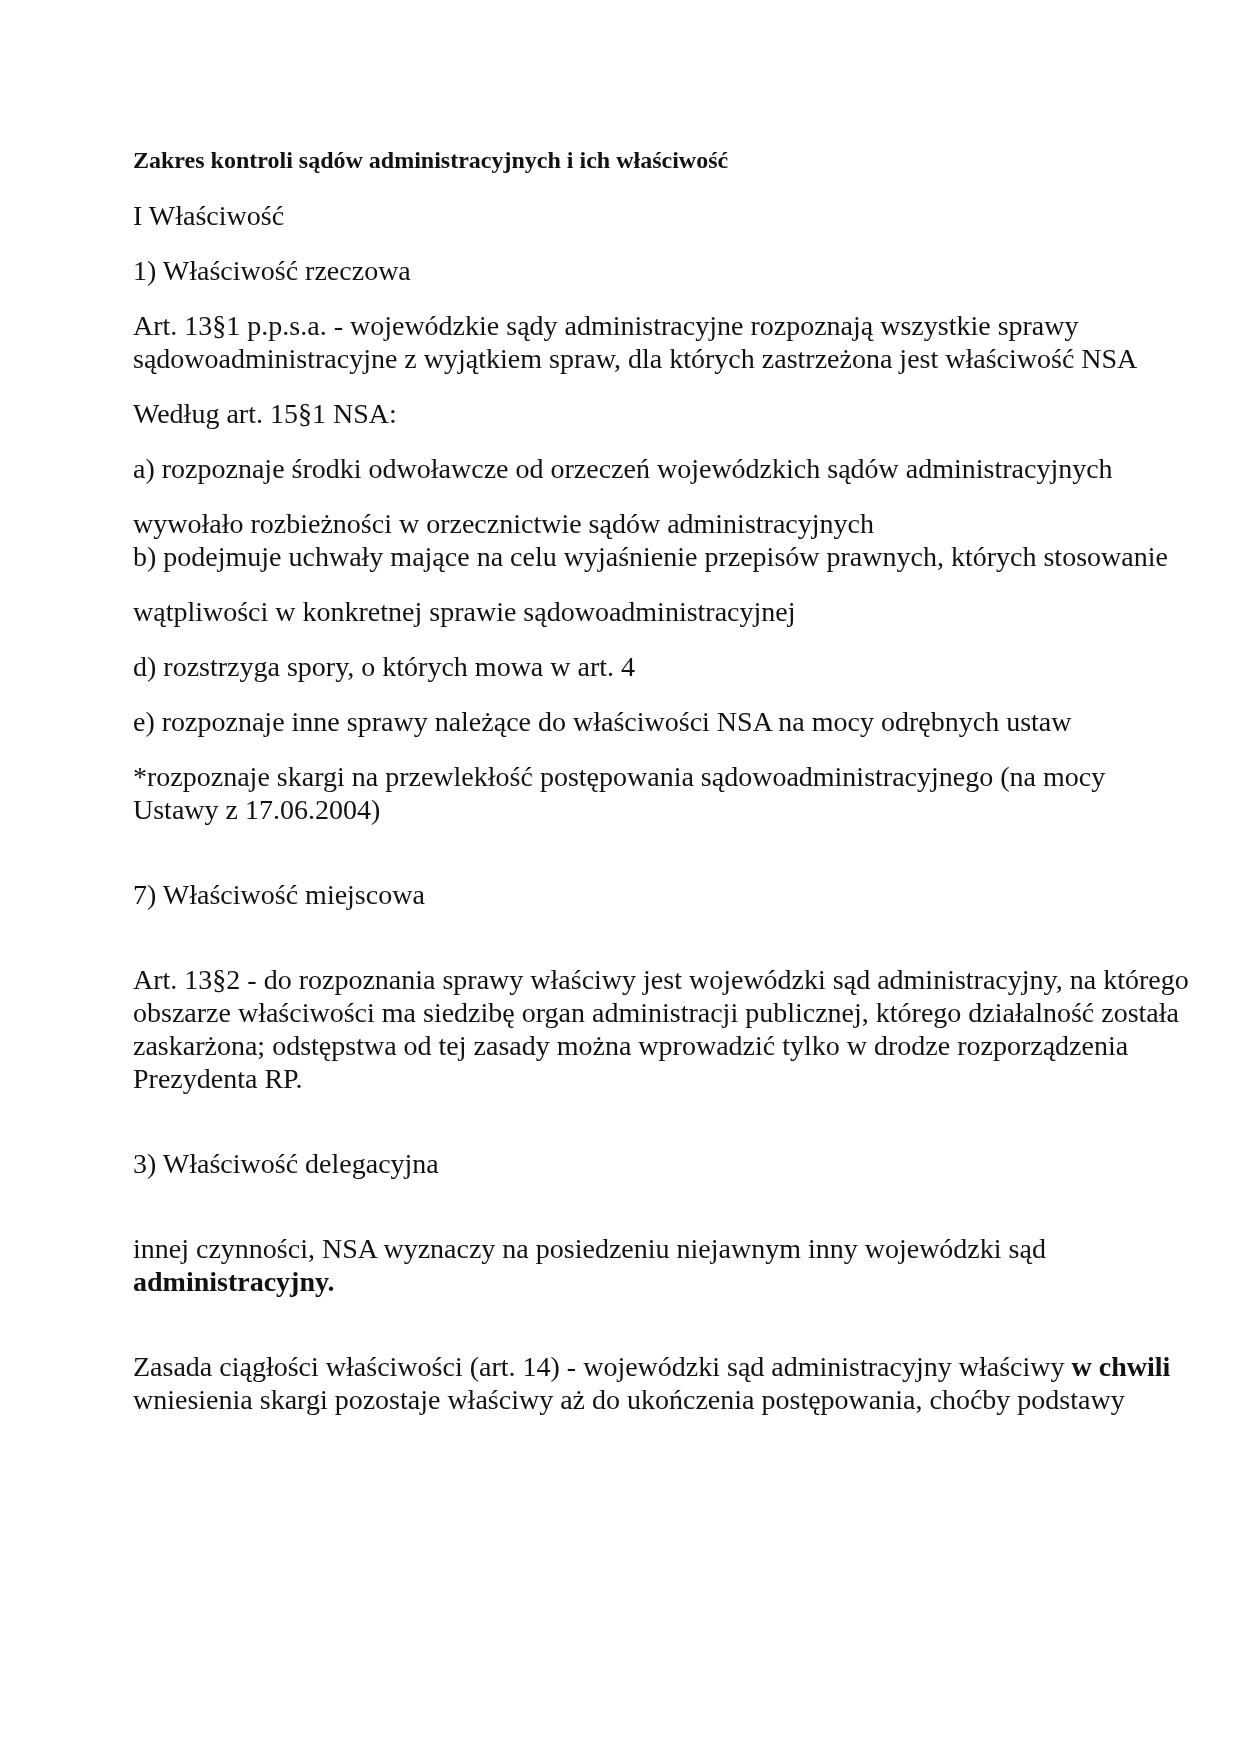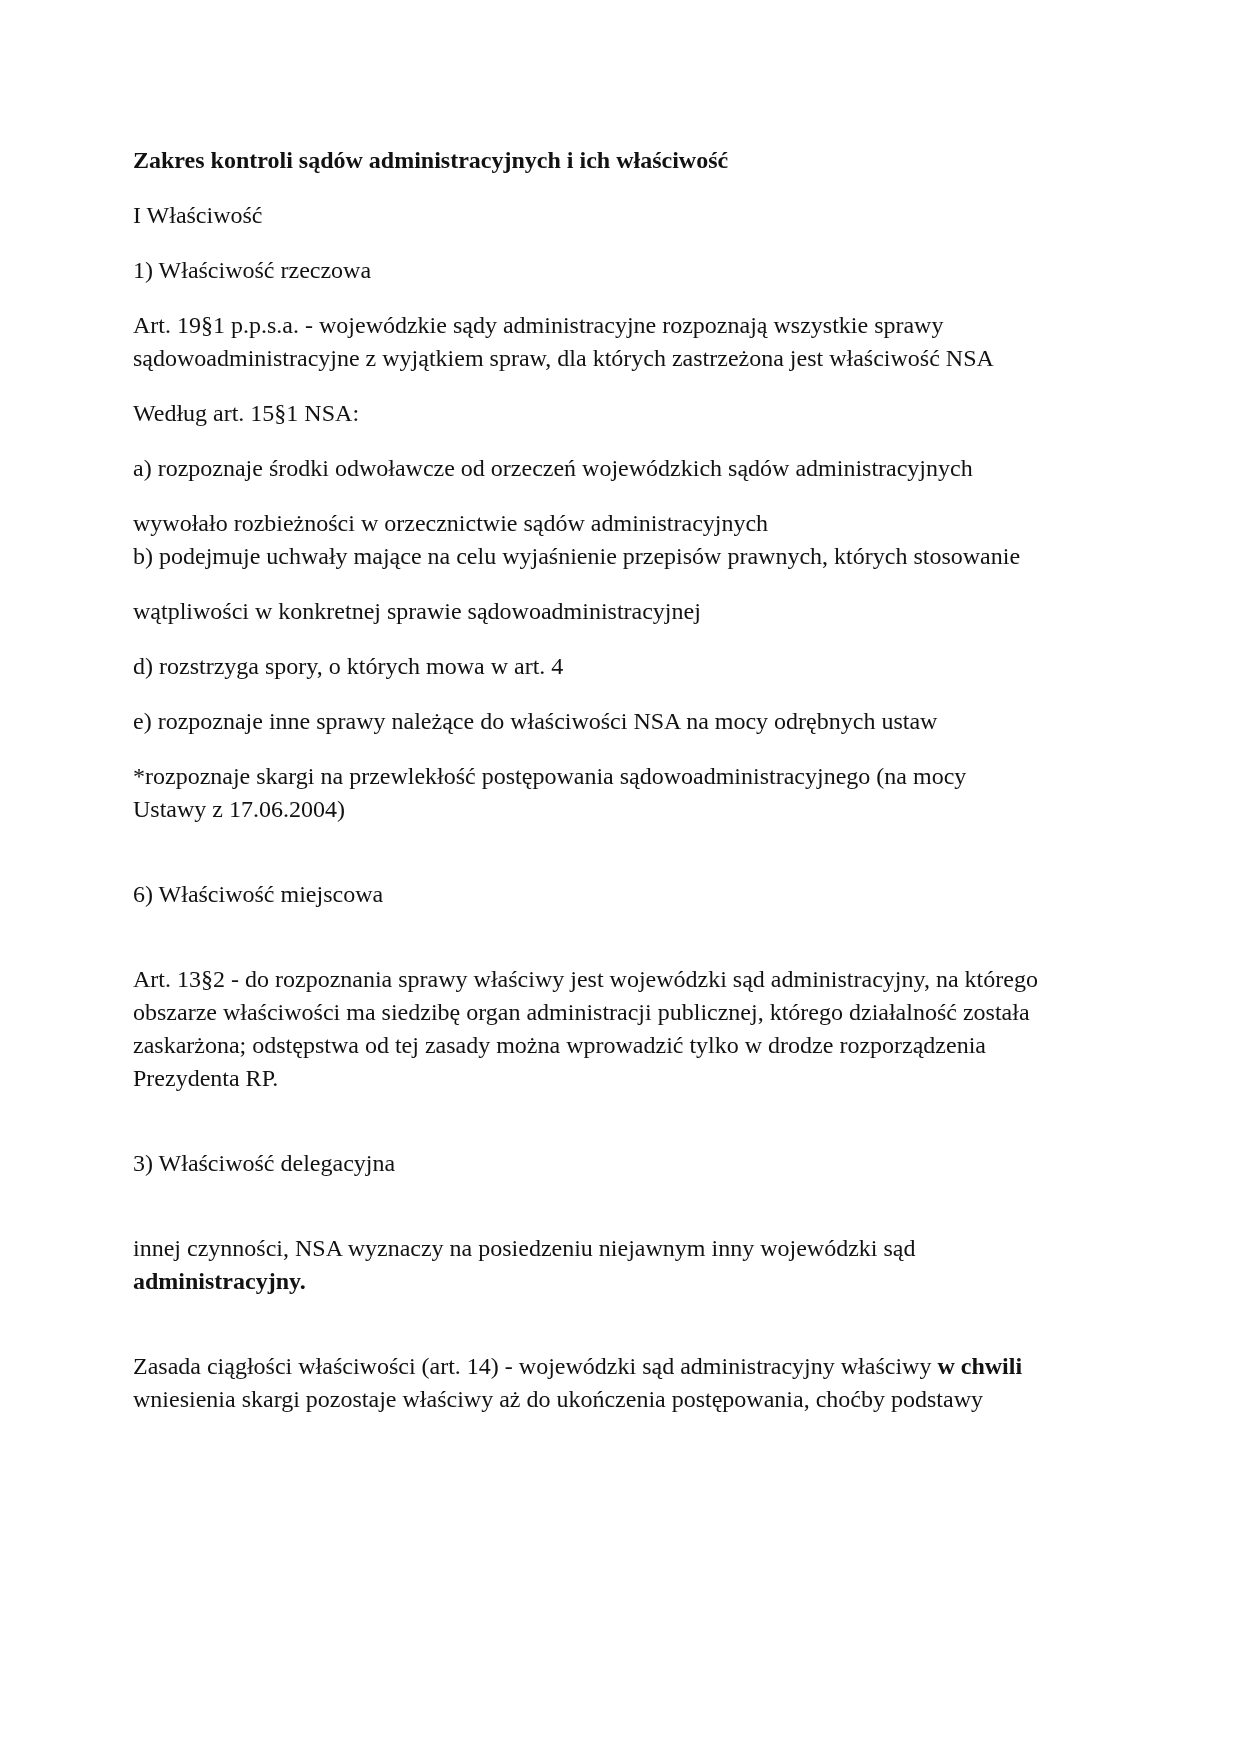--- a/index.html
+++ b/index.html
@@ -10,21 +10,21 @@
     background: #ffffff;
     box-sizing: border-box;
     padding: 144px 128px 0 133px;
     overflow: hidden;
     color: #121212;
     font-family: "Liberation Serif", "DejaVu Serif", serif;
     border-radius: 10px;
   }
   .para {
     margin: 0 0 22px 0;
-    font-size: 24px;
+    font-size: 28px;
     line-height: 33px;
     font-weight: normal;
   }
   .para.gap { margin-top: 52px; }
   .para.doc-title { font-size: 24px; }
   .line { display: block; white-space: pre; }
   .b { font-weight: bold; }
 </style>
 </head>
 <body>
@@ -34,21 +34,21 @@
       <p class="para doc-title">
         <span class="line"><span class="b">Zakres kontroli sądów administracyjnych i ich właściwość</span></span>
       </p>
       <p class="para">
         <span class="line"><span>I Właściwość</span></span>
       </p>
       <p class="para">
         <span class="line"><span>1) Właściwość rzeczowa</span></span>
       </p>
       <p class="para">
-        <span class="line"><span>Art. 19§1 p.p.s.a. - wojewódzkie sądy administracyjne rozpoznają wszystkie sprawy</span></span>
+        <span class="line"><span>Art. 13§1 p.p.s.a. - wojewódzkie sądy administracyjne rozpoznają wszystkie sprawy</span></span>
         <span class="line"><span>sądowoadministracyjne z wyjątkiem spraw, dla których zastrzeżona jest właściwość NSA</span></span>
       </p>
       <p class="para">
         <span class="line"><span>Według art. 15§1 NSA:</span></span>
       </p>
       <p class="para">
         <span class="line"><span>a) rozpoznaje środki odwoławcze od orzeczeń wojewódzkich sądów administracyjnych</span></span>
       </p>
       <p class="para">
         <span class="line"><span>wywołało rozbieżności w orzecznictwie sądów administracyjnych</span></span>
@@ -61,21 +61,21 @@
         <span class="line"><span>d) rozstrzyga spory, o których mowa w art. 4</span></span>
       </p>
       <p class="para">
         <span class="line"><span>e) rozpoznaje inne sprawy należące do właściwości NSA na mocy odrębnych ustaw</span></span>
       </p>
       <p class="para">
         <span class="line"><span>*rozpoznaje skargi na przewlekłość postępowania sądowoadministracyjnego (na mocy</span></span>
         <span class="line"><span>Ustawy z 17.06.2004)</span></span>
       </p>
       <p class="para gap">
-        <span class="line"><span>6) Właściwość miejscowa</span></span>
+        <span class="line"><span>7) Właściwość miejscowa</span></span>
       </p>
       <p class="para gap">
         <span class="line"><span>Art. 13§2 - do rozpoznania sprawy właściwy jest wojewódzki sąd administracyjny, na którego</span></span>
         <span class="line"><span>obszarze właściwości ma siedzibę organ administracji publicznej, którego działalność została</span></span>
         <span class="line"><span>zaskarżona; odstępstwa od tej zasady można wprowadzić tylko w drodze rozporządzenia</span></span>
         <span class="line"><span>Prezydenta RP.</span></span>
       </p>
       <p class="para gap">
         <span class="line"><span>3) Właściwość delegacyjna</span></span>
       </p>

